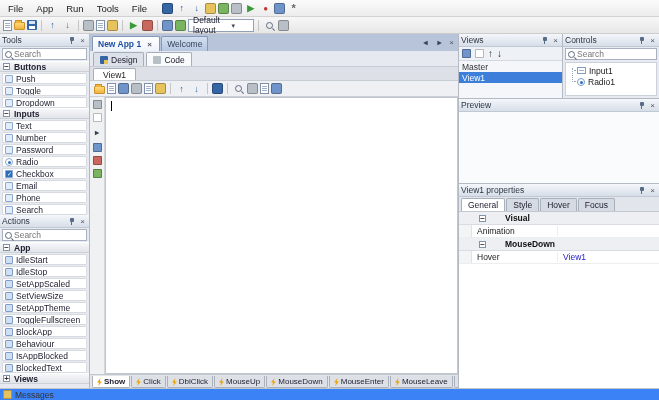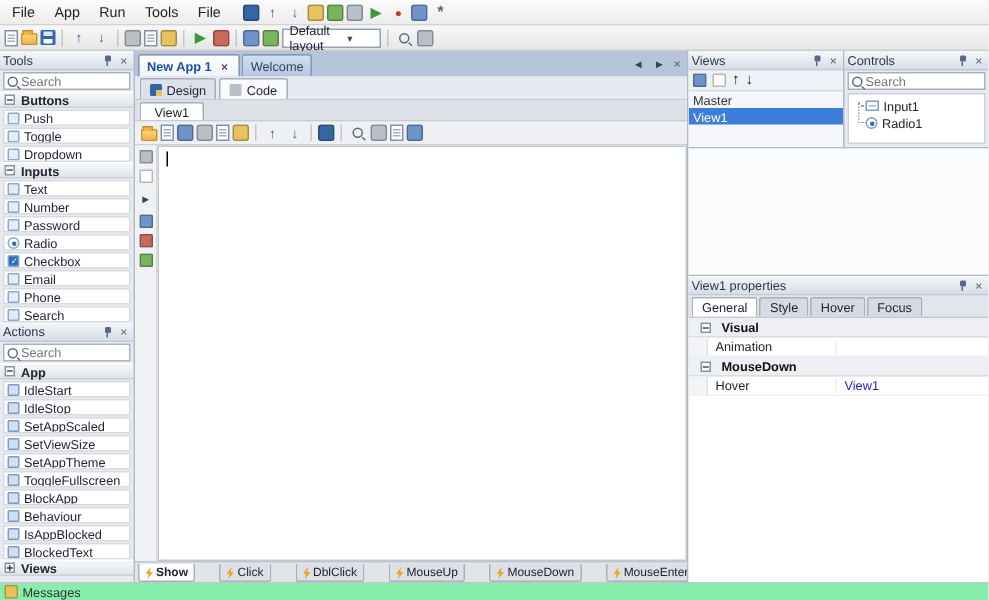--- a/index.html
+++ b/index.html
@@ -73,21 +73,21 @@
 .mico-design{width:8px;height:8px;background:#3465a4;border-radius:1px;position:relative}
 .mico-design::before{content:"";position:absolute;right:0;bottom:0;width:4px;height:4px;background:#e6c35d}
 .mico-code{width:8px;height:8px;background:#b9bfc7;border-radius:1px}
 .viewtabs{height:14px;flex:none;background:#dde1e7;display:flex;align-items:flex-end;padding:1px 3px 0;border-bottom:1px solid #c6ccd4}
 .vtab{height:12px;padding:0 9px;background:#fff;border:1px solid #a6aebb;border-bottom:none;border-radius:2px 2px 0 0;display:flex;align-items:center;font-size:8.5px}
 .etoolbar{height:16px;flex:none;background:#eef0f3;border-bottom:1px solid #ccd0d6;display:flex;align-items:center;gap:2px;padding:0 4px}
 .ebody{flex:1;display:flex;min-height:0}
 .estrip{width:15px;flex:none;background:#eff1f3;border-right:1px solid #d4d8dd;display:flex;flex-direction:column;align-items:center;padding-top:3px;gap:4px}
 .canvas{flex:1;background:#fff;border:1px solid #c0c7d0;position:relative}
 .caret{position:absolute;left:5px;top:3px;width:1px;height:10px;background:#000}
-.evtabs{height:14px;flex:none;background:#e1e4e9;border-top:1px solid #c3c8ce;display:flex;align-items:flex-start;padding:1px 2px 0;gap:16px;overflow:hidden;white-space:nowrap}
+.evtabs{height:14px;flex:none;background:#e1e4e9;border-top:1px solid #c3c8ce;display:flex;align-items:flex-start;padding:1px 2px 0;gap:1px;overflow:hidden;white-space:nowrap}
 .evtab{height:12px;display:flex;align-items:center;gap:2px;padding:0 4px;background:#dde1e7;border:1px solid #aab1ba;border-top:none;border-radius:0 0 2px 2px;font-size:8px;color:#223;flex:none;overflow:hidden}
 .evtab.active{background:#fff;font-weight:bold}
 .bolt{flex:none}
 
 
 .rpanel{width:200px;flex:none;display:flex;flex-direction:column;background:#e7ebf1;overflow:hidden}
 .rtop{height:65px;flex:none;display:flex;border-bottom:1px solid #b3bac4}
 .viewsp{width:104px;flex:none;border-right:1px solid #b3bac4;display:flex;flex-direction:column}
 .vp-toolbar{height:14px;flex:none;display:flex;align-items:center;gap:4px;padding:0 3px;background:#eef1f5;border-bottom:1px solid #d3d9e1}
 .bigarr{font-size:10px;font-weight:bold;color:#222;line-height:10px}
@@ -103,28 +103,28 @@
 .cico-input::before{content:"";position:absolute;left:1px;top:2px;width:5px;height:1px;background:#9fb0c8}
 .cico-radio{width:8px;height:8px;border:1px solid #7e9cc4;border-radius:50%;background:#fff;position:relative;flex:none}
 .cico-radio::before{content:"";position:absolute;left:2px;top:2px;width:3px;height:3px;border-radius:50%;background:#2a6fbd}
 .previewp{height:85px;flex:none;display:flex;flex-direction:column;border-bottom:1px solid #b3bac4}
 .pbody{flex:1;background:#fafbfc}
 .propsp{flex:1;display:flex;flex-direction:column;min-height:0}
 .ptabs{height:15px;flex:none;display:flex;align-items:flex-end;background:#e2e6ec;padding:1px 2px 0;gap:1px;border-bottom:1px solid #c3c9d1}
 .ptab{height:13px;padding:0 6px;display:flex;align-items:center;background:#d6dbe3;border:1px solid #a8b0bb;border-bottom:none;border-radius:2px 2px 0 0;font-size:8.5px;color:#223}
 .ptab.active{background:#fff}
 .grid{flex:1;background:#fff;overflow:hidden;font-size:8.5px}
-.ggroup{display:flex;height:13px;background:#edeff2;border-bottom:1px solid #d9dce0;align-items:center;gap:7px;padding:0 8px;font-weight:bold;color:#111}
+.ggroup{display:flex;height:13px;background:#edeff2;border-bottom:1px solid #d9dce0;align-items:center;gap:19px;padding:0 20px;font-weight:bold;color:#111}
 .grow{display:flex;height:13px;border-bottom:1px solid #eceff2;align-items:center}
 .gind{width:13px;height:100%;background:#f2f4f6;border-right:1px solid #e0e3e7;flex:none}
 .gname{width:86px;padding:0 5px;border-right:1px solid #eceff2;color:#222;overflow:hidden;white-space:nowrap}
 .gval{flex:1;padding:0 5px;color:#2222cc;overflow:hidden;white-space:nowrap}
 
 
-.status{height:12px;flex:none;background:#86efac;border-top:1px solid #c2c6cb;display:flex;align-items:center;padding:0 3px;gap:3px}
+.status{height:12px;flex:none;background:#3b82f6;border-top:1px solid #c2c6cb;display:flex;align-items:center;padding:0 3px;gap:3px}
 .msgico{width:9px;height:9px;background:#e6c35d;border:1px solid #b8933a;border-radius:1px;flex:none}
 .status .lbl{font-size:8.5px;color:#333}
 </style>
 </head>
 <body>
 
 <div class="win">
 
   <div class="menubar">
     <span class="menu-item">File</span>
@@ -449,20 +449,25 @@
               </div>
             <div class="trow">
                 <span class="cico-radio"></span>
                 <span>Radio1</span>
               </div>
           </div>
         </div>
       </div>
 
       <div class="previewp">
+        <div class="phdr">
+          <span class="t">Preview</span>
+          <span class="pin"></span>
+          <span class="xbtn"></span>
+        </div>
         <div class="pbody"></div>
       </div>
 
       <div class="propsp">
         <div class="phdr">
           <span class="t">View1 properties</span>
           <span class="pin"></span>
           <span class="xbtn"></span>
         </div>
         <div class="ptabs">

